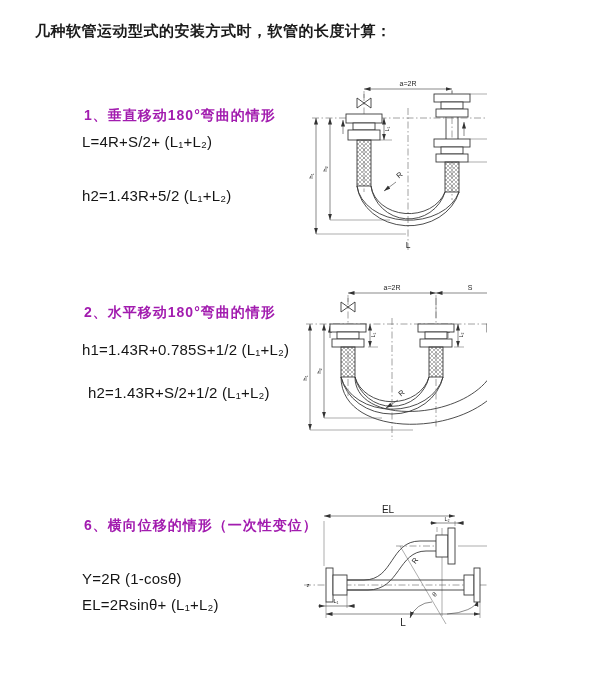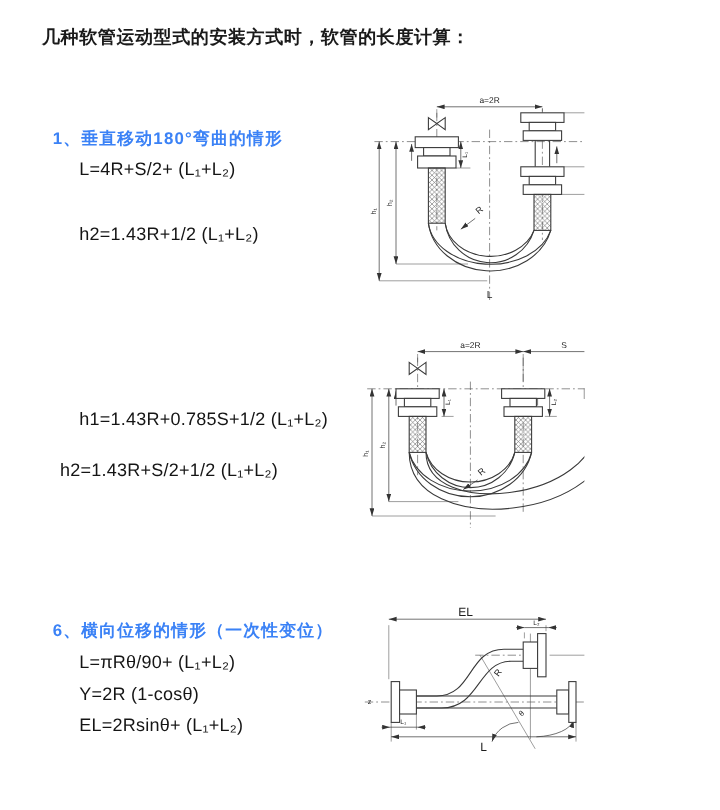--- a/index.html
+++ b/index.html
@@ -1,46 +1,46 @@
 <!DOCTYPE html>
 <html><head>
 <meta charset="utf-8">
 <style>
   html,body{margin:0;padding:0;background:#fff;}
   .page{position:relative;width:487px;height:675px;background:#ffffff;overflow:hidden;
         font-family:"Liberation Sans","DejaVu Sans",sans-serif;}
   .title{position:absolute;left:35px;top:22px;font-size:15px;font-weight:700;
          color:#1a1a1a;letter-spacing:.5px;}
-  .heading{position:absolute;font-size:14px;font-weight:700;color:#3b82f6;letter-spacing:1px;}
-  .formula{position:absolute;font-size:15px;color:#151515;letter-spacing:.2px;}
+  .heading{position:absolute;font-size:14px;font-weight:700;color:#a21caf;letter-spacing:1px;margin-left:40px;}
+  .formula{position:absolute;font-size:15px;color:#151515;letter-spacing:.2px;margin-left:16px;}
   svg.diag{position:absolute;}
   svg text{font-family:"Liberation Sans","DejaVu Sans",sans-serif;fill:#1d1d1d;}
   .obj{stroke:#3a3a3a;stroke-width:.9;fill:none;}
   .objf{stroke:#3a3a3a;stroke-width:.9;fill:#ffffff;}
   .braid{stroke:#3a3a3a;stroke-width:.9;}
   .dim{stroke:#3a3a3a;stroke-width:.6;fill:none;}
   .ext{stroke:#4a4a4a;stroke-width:.45;fill:none;}
   .cl{stroke:#555;stroke-width:.55;fill:none;stroke-dasharray:7 2.5 1.5 2.5;}
 </style>
 </head>
 <body>
 
 <div class="page">
 
   <div class="title">几种软管运动型式的安装方式时，软管的长度计算：</div>
 
   <div class="heading" style="left:44px;top:107px">1、垂直移动180°弯曲的情形</div>
   <div class="formula" style="left:66px;top:133px">L=4R+S/2+ (L₁+L₂)</div>
-  <div class="formula" style="left:66px;top:187px">h2=1.43R+1/2 (L₁+L₂)</div>
-
+  <div class="formula" style="left:66px;top:187px">h2=1.43R+5/2 (L₁+L₂)</div>
+
+  <div class="heading" style="left:44px;top:304px">2、水平移动180°弯曲的情形</div>
   <div class="formula" style="left:66px;top:341px">h1=1.43R+0.785S+1/2 (L₁+L₂)</div>
-  <div class="formula" style="left:50px;top:384px">h2=1.43R+S/2+1/2 (L₁+L₂)</div>
+  <div class="formula" style="left:72px;top:384px">h2=1.43R+S/2+1/2 (L₁+L₂)</div>
 
   <div class="heading" style="left:44px;top:517px">6、横向位移的情形（一次性变位）</div>
-  <div class="formula" style="left:66px;top:544px">L=πRθ/90+ (L₁+L₂)</div>
   <div class="formula" style="left:66px;top:570px">Y=2R (1-cosθ)</div>
   <div class="formula" style="left:66px;top:596px">EL=2Rsinθ+ (L₁+L₂)</div>
 
   <svg class="diag" style="left:300px;top:74px" width="290" height="186" viewBox="0 0 290 186">
     <defs>
       <marker id="ar1" markerWidth="7" markerHeight="5" refX="6.5" refY="2" orient="auto-start-reverse" markerUnits="userSpaceOnUse">
         <path d="M0,0 L6.5,2 L0,4 Z" fill="#333"></path>
       </marker>
       <pattern id="hat1" width="4" height="4" patternUnits="userSpaceOnUse">
         <path d="M0,4 L4,0 M0,0 L4,4" stroke="#6a6a6a" stroke-width="0.5"></path>

